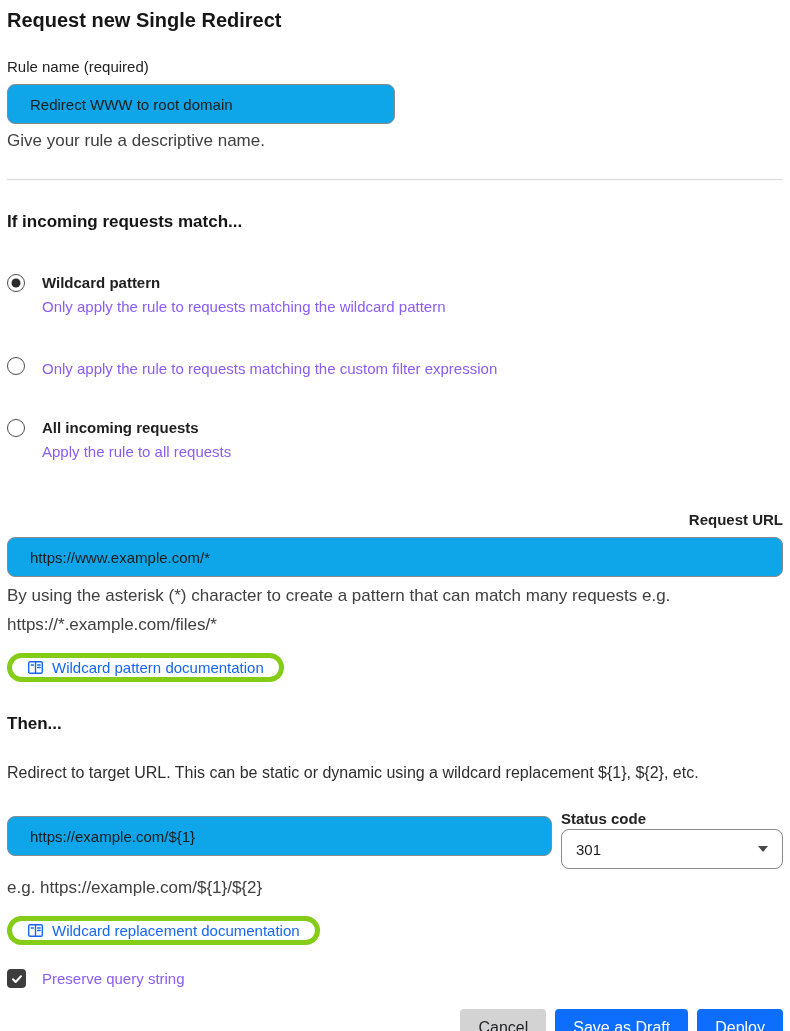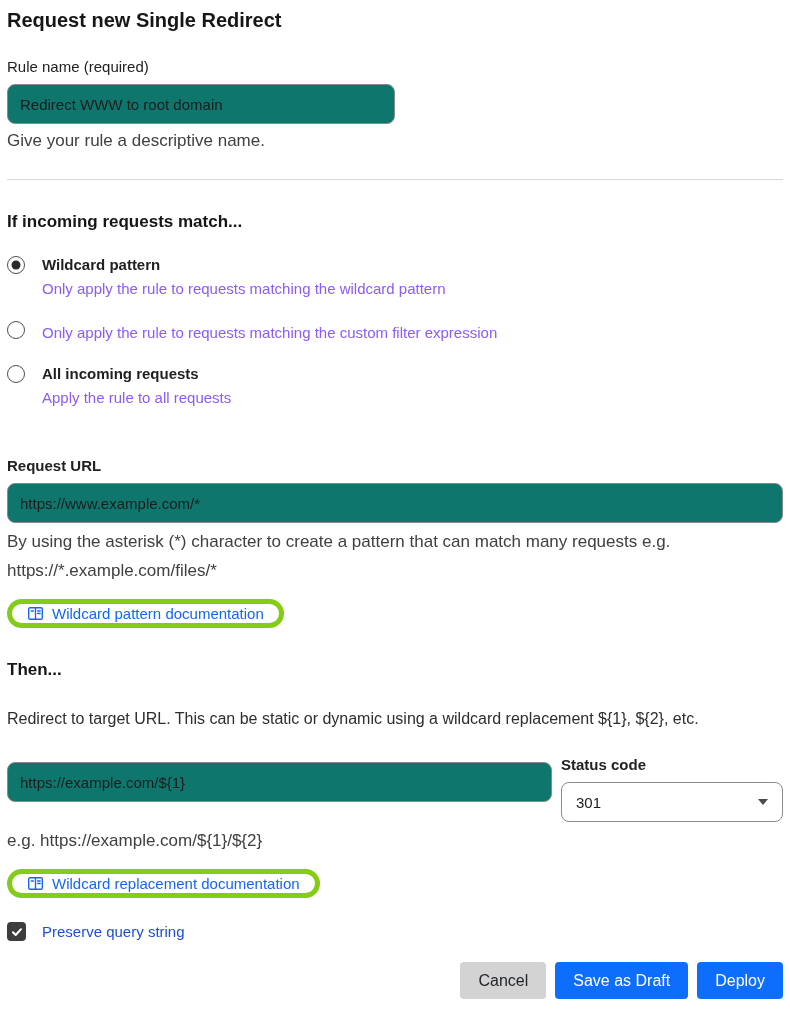--- a/index.html
+++ b/index.html
@@ -27,22 +27,22 @@
   .field-label.semibold { font-weight: 700; }
   .text-input {
     display: block;
     margin-top: 7px;
     height: 40px;
     border: 1px solid #8a8a8a;
     border-radius: 8px;
     font-family: "Liberation Sans", sans-serif;
     font-size: 15px;
     color: #1c1c1c;
-    padding: 0 12px;
-    background: #0f766e;
+    padding: 0 22px;
+    background: #0ea5e9;
     outline: none;
     width: 100%;
   }
   .rule-name-input { width: 388px; }
   .helper {
     font-size: 17px;
     color: #404040;
     margin-top: 6px;
     line-height: 22px;
   }
@@ -55,21 +55,21 @@
     font-size: 17px;
     font-weight: 700;
     color: #161616;
     margin-top: 30px;
     line-height: 24px;
   }
   .radio-group { margin-top: 8px; }
   .radio-option {
     display: flex;
     align-items: flex-start;
-    margin-top: 20px;
+    margin-top: 38px;
     cursor: pointer;
   }
   .radio-circle {
     flex: 0 0 auto;
     width: 18px;
     height: 18px;
     border: 1.6px solid #4d4d4d;
     border-radius: 50%;
     margin-top: 2px;
     position: relative;
@@ -90,21 +90,21 @@
     font-weight: 700;
     color: #1f1f1f;
     line-height: 21px;
   }
   .radio-desc {
     font-size: 15px;
     color: #8b5cf6;
     line-height: 21px;
     margin-top: 3px;
   }
-  .block-gap-lg { margin-top: 48px; }
+  .block-gap-lg { margin-top: 48px; text-align: right; }
   .doc-button {
     margin-top: 17px;
     display: inline-flex;
     align-items: center;
     gap: 8px;
     border: 5px solid #84cc16;
     background: #ffffff;
     color: #1567f2;
     font-family: "Liberation Sans", sans-serif;
     font-size: 15px;
@@ -122,21 +122,21 @@
   }
   .fields-row {
     display: flex;
     margin-top: 24px;
     gap: 9px;
   }
   .target-col { flex: 0 0 545px; }
   .status-col { flex: 1 1 auto; }
   .fields-row .field-label { margin-top: 0; }
   .select-box {
-    margin-top: 7px;
+    margin-top: 0;
     height: 40px;
     border: 1px solid #8a8a8a;
     border-radius: 8px;
     display: flex;
     align-items: center;
     justify-content: space-between;
     padding: 16px 14px;
     font-size: 15px;
     color: #1c1c1c;
     background: #ffffff;
@@ -159,21 +159,21 @@
     background: #3d3d3d;
     border-radius: 4px;
     display: flex;
     align-items: center;
     justify-content: center;
     flex: 0 0 auto;
   }
   .checkbox-label {
     margin-left: 16px;
     font-size: 15px;
-    color: #1d4ed8;
+    color: #8b5cf6;
   }
   .actions-row {
     margin-top: 21px;
     display: flex;
     justify-content: flex-end;
     gap: 9px;
   }
   .btn {
     font-family: "Liberation Sans", sans-serif;
     font-size: 16px;

